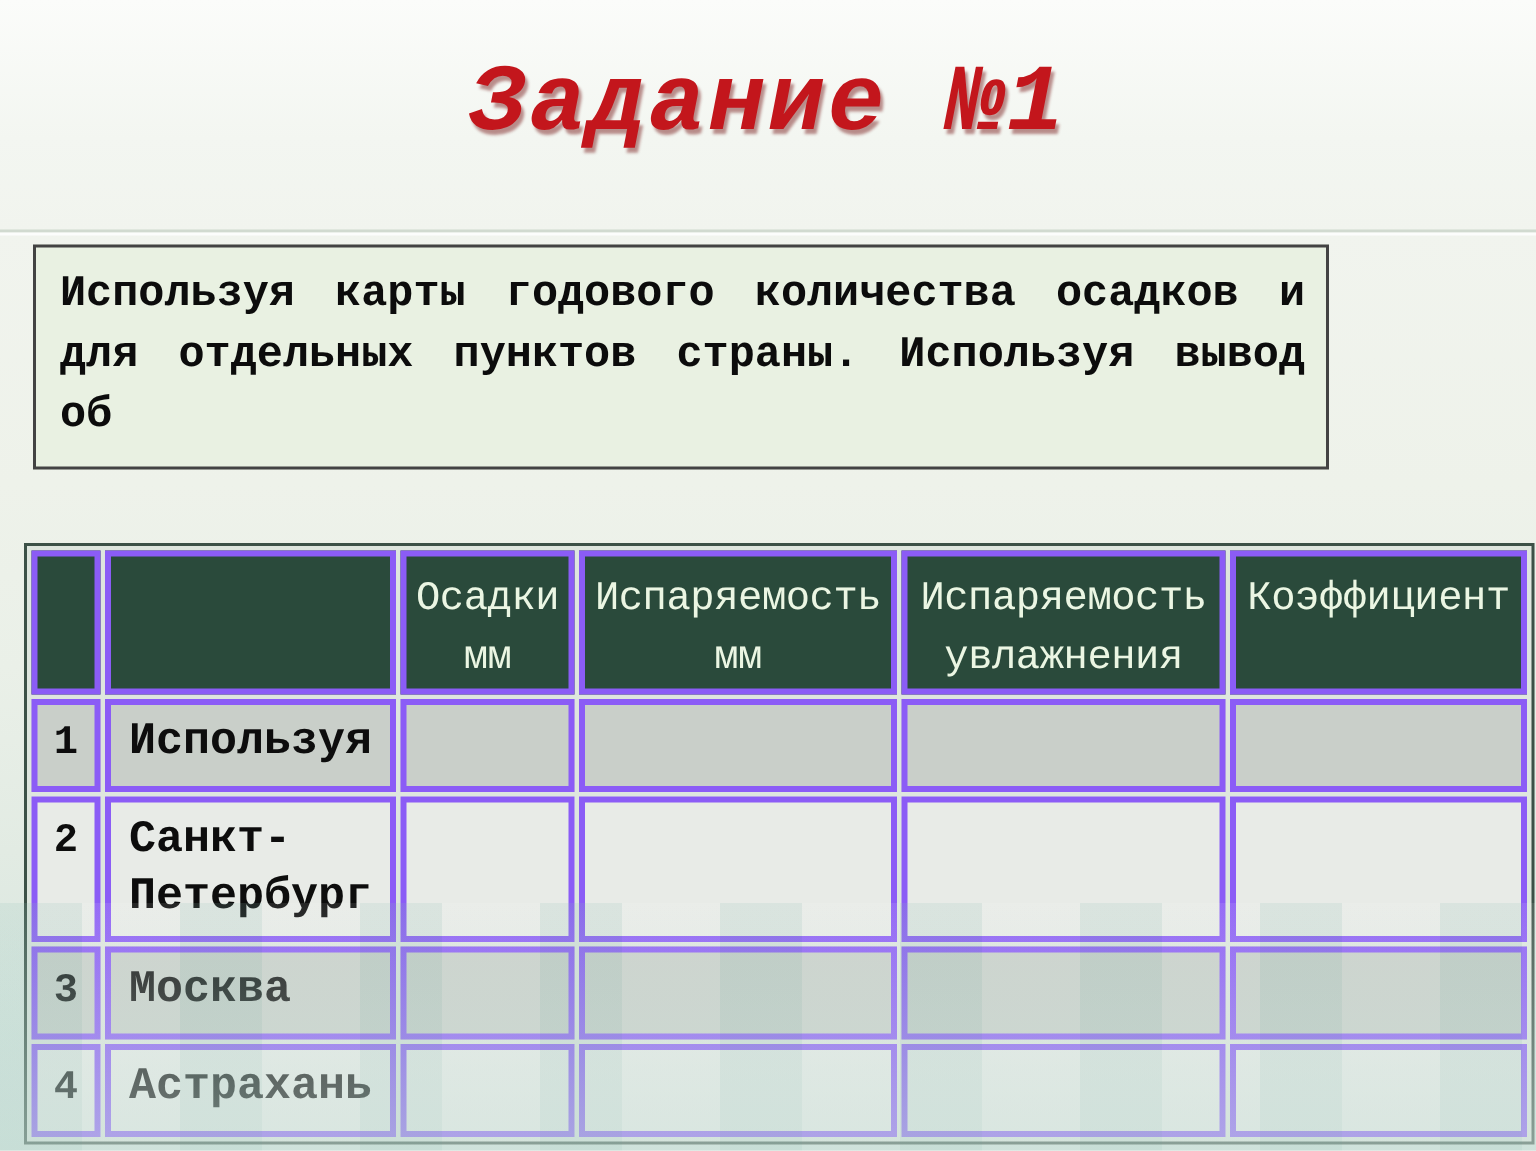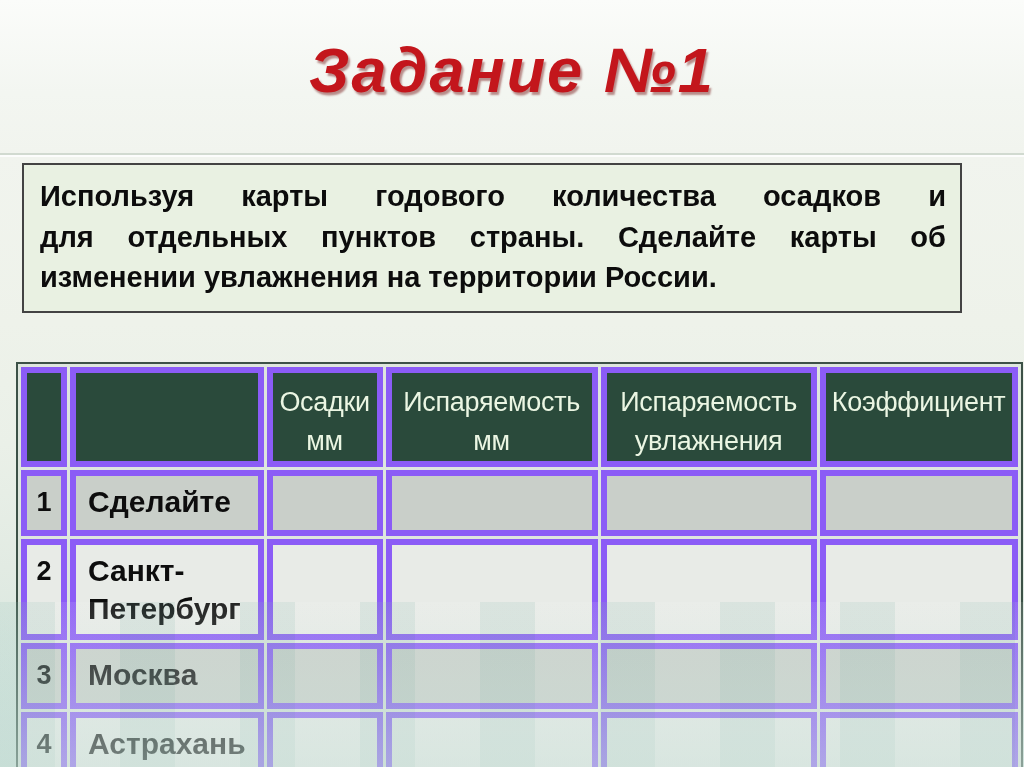--- a/index.html
+++ b/index.html
@@ -5,20 +5,21 @@
   html,body{margin:0;padding:0;}
   body{
     width:1024px;height:767px;overflow:hidden;
     font-family:"Liberation Sans", sans-serif;
   }
   .slide{
     position:relative;width:1024px;height:767px;overflow:hidden;
     background:linear-gradient(180deg,
       #fbfcfa 0%, #f3f6f1 12%, #f1f4ee 20%, #eef2ea 42%,
       #eaf0e8 58%, #e2ebe3 74%, #d9e7e0 88%, #d3e3dd 100%);
+    font-family:Liberation Mono, monospace;
   }
   
   .title-divider{
     position:absolute;left:0;top:153px;width:100%;height:2px;
     background:#c6d2c6;opacity:.75;
   }
   .title-divider-hl{
     position:absolute;left:0;top:155px;width:100%;height:2px;
     background:rgba(255,255,255,.8);
   }
@@ -34,21 +35,21 @@
   }
   .page-title{
     position:absolute;top:34px;left:0;width:100%;
     text-align:center;
     font-size:63px;font-weight:bold;font-style:italic;
     letter-spacing:2px;
     color:#c3161c;
     text-shadow:2px 3px 2px rgba(110,12,12,.45);
   }
   .instruction-box{
-    position:absolute;left:22px;top:163px;width:940px;
+    position:absolute;left:22px;top:163px;width:864px;
     box-sizing:border-box;
     border:2px solid #434343;
     background:#e9f1e2;
     padding:11px 14px 13px 16px;
     font-size:29px;font-weight:bold;color:#0c0c0c;
     line-height:1.40;
   }
   .instruction-box .line{
     text-align:justify;
     text-align-last:justify;
@@ -57,21 +58,21 @@
     text-align-last:auto;
   }
   table.data-table{
     position:absolute;left:16px;top:362px;
     border-collapse:separate;border-spacing:3px;
     background:#dee6de;
     border:2px solid #3c5147;
     table-layout:fixed;
   }
   .data-table th,.data-table td{
-    border:6px solid #8b5cf6;
+    border:4px solid #8b5cf6;
     box-sizing:border-box;overflow:hidden;
   }
   .data-table th{
     background:#2a4a3b;color:#ebf6e3;
     font-weight:normal;font-size:27px;letter-spacing:-0.3px;
     vertical-align:top;text-align:center;
     padding:10px 4px 0 4px;
     white-space:pre-line;line-height:1.45;
   }
   .data-table td{
@@ -89,22 +90,21 @@
 
 <div class="slide">
 
   <div class="page-title">Задание №1</div>
 
   <div class="title-divider"></div>
   <div class="title-divider-hl"></div>
 
   <div class="instruction-box">
     <div class="line">Используя карты годового количества осадков и</div>
-    <div class="line">для отдельных пунктов страны. Сделайте карты об</div>
-    <div class="line last">изменении увлажнения на территории России.</div>
+    <div class="line">для отдельных пунктов страны. Используя вывод об</div>
   </div>
 
   <table class="data-table">
     <colgroup>
       <col style="width:46px">
       <col style="width:184px">
       <col style="width:116px">
       <col style="width:212px">
       <col style="width:216px">
       <col style="width:198px">
@@ -118,21 +118,21 @@
         <th>Испаряемость
 мм</th>
         <th>Испаряемость
 увлажнения</th>
         <th>Коэффициент</th>
       </tr>
     </thead>
     <tbody>
       <tr class="odd" style="height:52px">
         <td class="num">1</td>
-        <td>Сделайте</td>
+        <td>Используя</td>
         <td></td>
         <td></td>
         <td></td>
         <td></td>
       </tr>
       <tr class="even" style="height:96px">
         <td class="num">2</td>
         <td>Санкт-Петербург</td>
         <td></td>
         <td></td>

